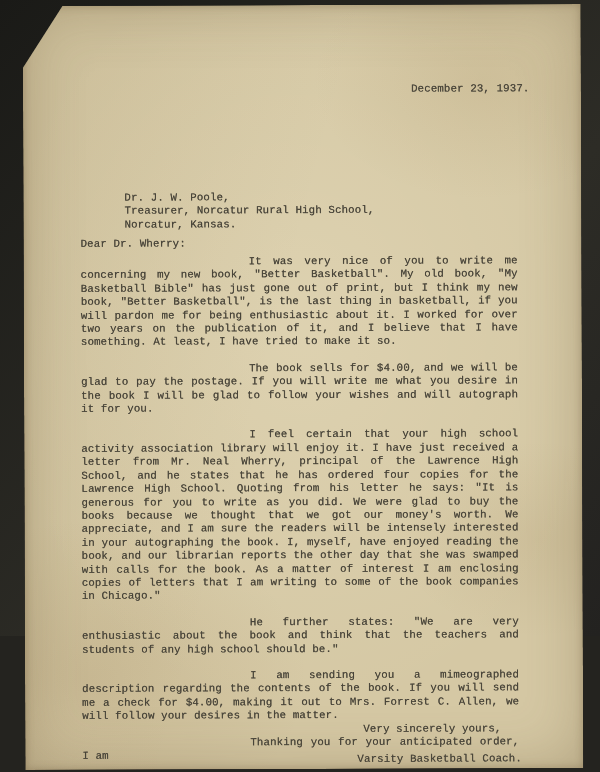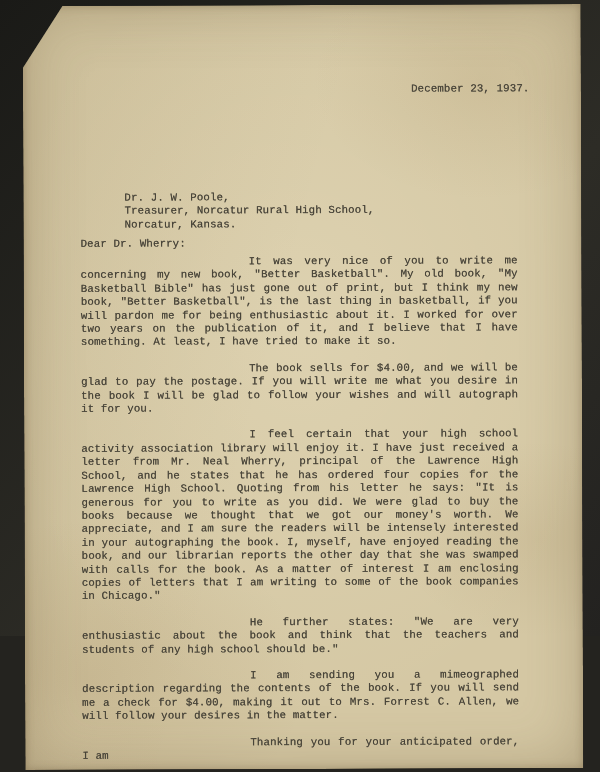--- a/index.html
+++ b/index.html
@@ -64,18 +64,20 @@
 
     <div class="typed body">
       <p class="para">It was very nice of you to write me concerning my new book, "Better Basketball". My old book, "My Basketball Bible" has just gone out of print, but I think my new book, "Better Basketball", is the last thing in basketball, if you will pardon me for being enthusiastic about it. I worked for over two years on the publication of it, and I believe that I have something. At least, I have tried to make it so.</p>
       <p class="para">The book sells for $4.00, and we will be glad to pay the postage. If you will write me what you desire in the book I will be glad to follow your wishes and will autograph it for you.</p>
       <p class="para">I feel certain that your high school activity association library will enjoy it. I have just received a letter from Mr. Neal Wherry, principal of the Lawrence High School, and he states that he has ordered four copies for the Lawrence High School. Quoting from his letter he says: "It is generous for you to write as you did. We were glad to buy the books because we thought that we got our money's worth. We appreciate, and I am sure the readers will be intensely interested in your autographing the book. I, myself, have enjoyed reading the book, and our librarian reports the other day that she was swamped with calls for the book. As a matter of interest I am enclosing copies of letters that I am writing to some of the book companies in Chicago."</p>
       <p class="para">He further states: "We are very enthusiastic about the book and think that the teachers and students of any high school should be."</p>
       <p class="para">I am sending you a mimeographed description regarding the contents of the book. If you will send me a check for $4.00, making it out to Mrs. Forrest C. Allen, we will follow your desires in the matter.</p>
       <p class="para">Thanking you for your anticipated order, I am</p>
     </div>
 
+    <div class="typed closing">Very sincerely yours,</div>
 
     <div class="typed initials">FCA:AH</div>
 
+    <div class="typed sig-title">Varsity Basketball Coach.</div>
 
   </div>
 </div>
 
 </body></html>

